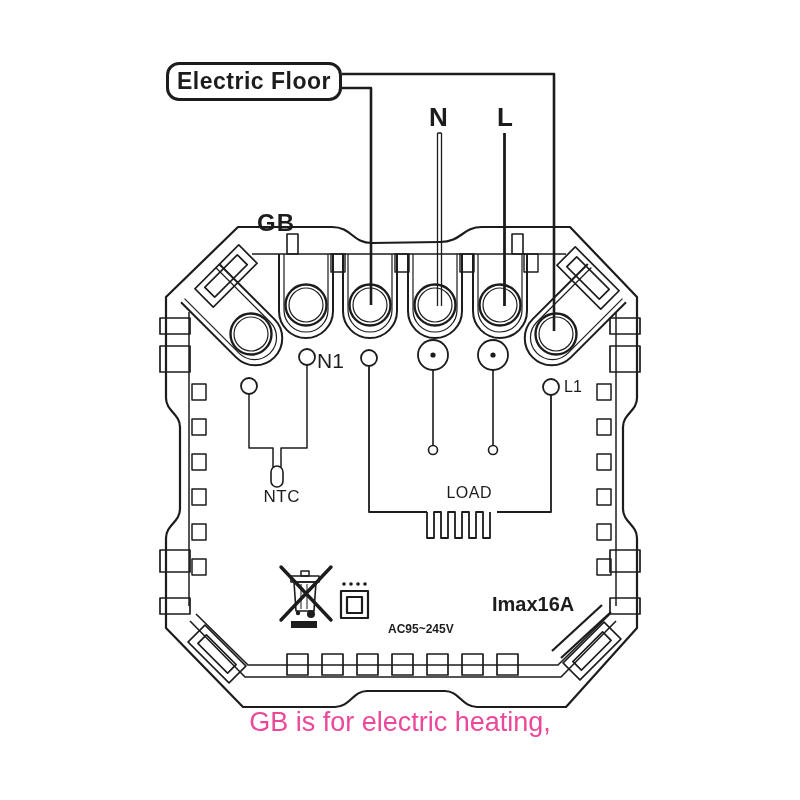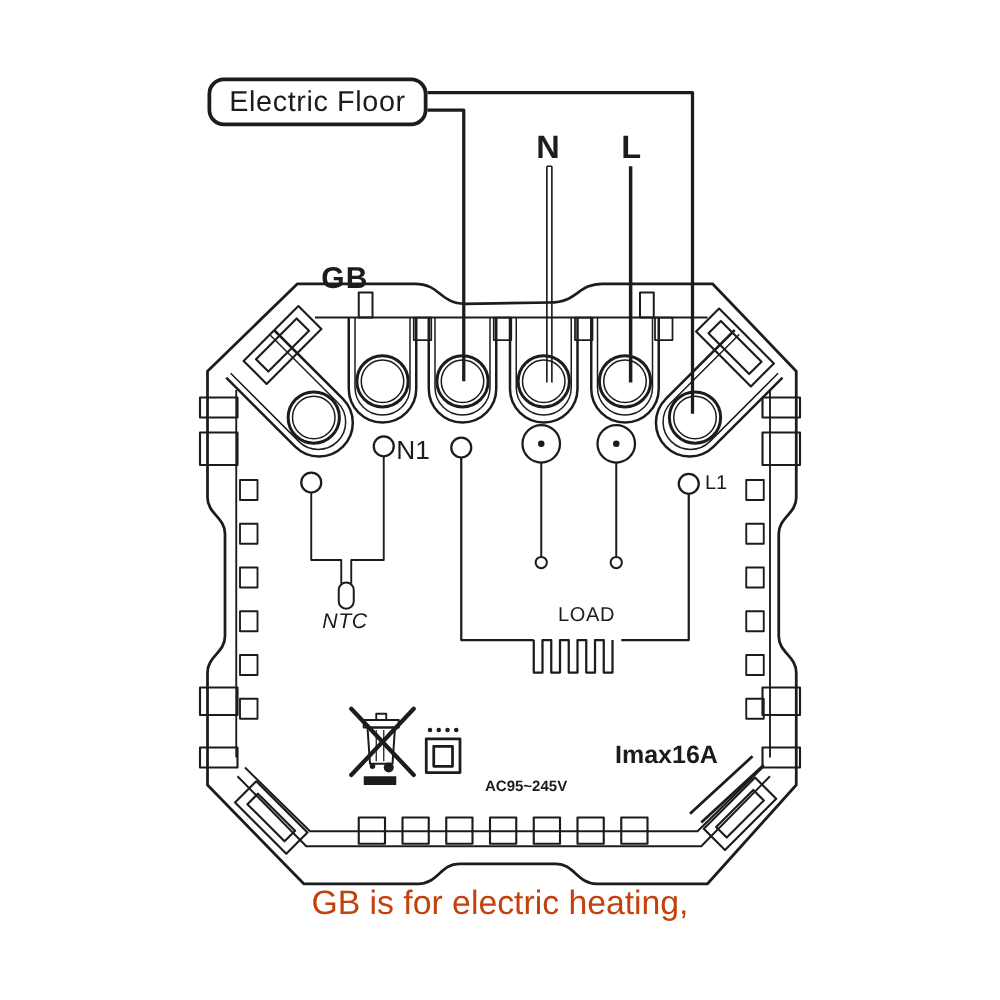--- a/index.html
+++ b/index.html
@@ -7,32 +7,32 @@
     position:relative;width:800px;height:800px;background:#ffffff;overflow:hidden;
     font-family:"Liberation Sans", sans-serif;color:#1c1c1c;
   }
   #artwork{position:absolute;left:0;top:0;}
   .label{position:absolute;white-space:nowrap;color:#1c1c1c;}
   .bold{font-weight:bold;}
   #source-box{
     position:absolute;left:166px;top:62px;width:176px;height:39px;
     border:3px solid #1c1c1c;border-radius:13px;background:#ffffff;
     display:flex;align-items:center;justify-content:center;
-    font-size:23px;font-weight:normal;letter-spacing:0.5px;box-sizing:border-box;
+    font-size:23px;font-weight:bold;letter-spacing:0.5px;box-sizing:border-box;
   }
   #lbl-gb{left:257px;top:197px;font-size:24px;letter-spacing:1px;margin-top:12px;}
   #lbl-n{left:429px;top:102px;font-size:26px;}
   #lbl-l{left:497px;top:102px;font-size:26px;}
   #lbl-n1{left:317px;top:349px;font-size:21px;}
   #lbl-l1{left:564px;top:378px;font-size:16px;}
-  #lbl-ntc{left:252px;top:487px;width:48px;text-align:center;font-size:17px;letter-spacing:0.5px;font-style:italic;}
+  #lbl-ntc{left:252px;top:487px;width:48px;text-align:right;font-size:17px;letter-spacing:0.5px;}
   #lbl-load{left:428px;top:484px;width:64px;text-align:right;font-size:16px;letter-spacing:0.5px;}
   #lbl-voltage{left:388px;top:622px;font-size:12px;}
   #lbl-current{left:492px;top:593px;font-size:20px;}
-  #caption{left:0;top:707px;width:800px;text-align:center;font-size:27px;color:#c2410c;}
+  #caption{left:0;top:707px;width:800px;text-align:center;font-size:27px;color:#ec4899;}
 </style>
 </head>
 <body>
 
 <div id="stage">
 
   <svg id="artwork" width="800" height="800" viewBox="0 0 800 800" fill="none" stroke="#1c1c1c" stroke-width="2" stroke-linejoin="round" stroke-linecap="butt">
 
     <g>
 

